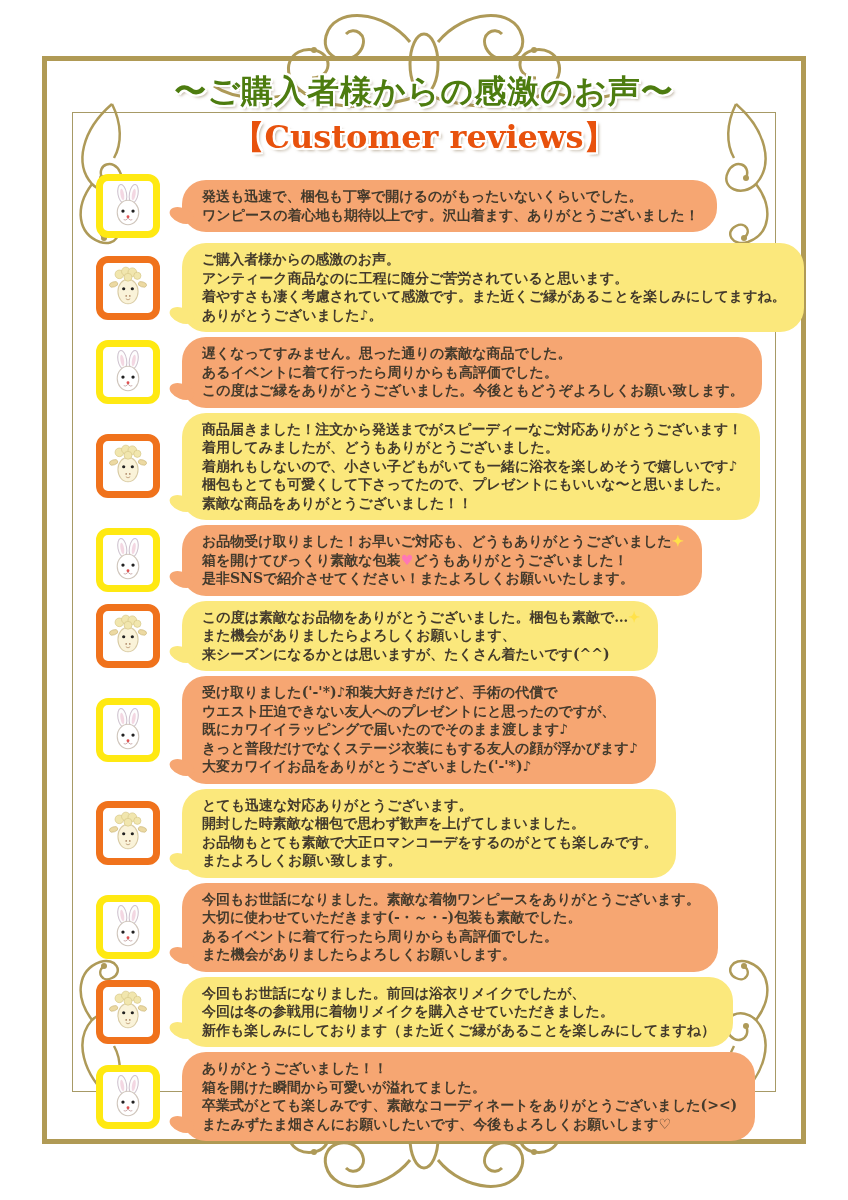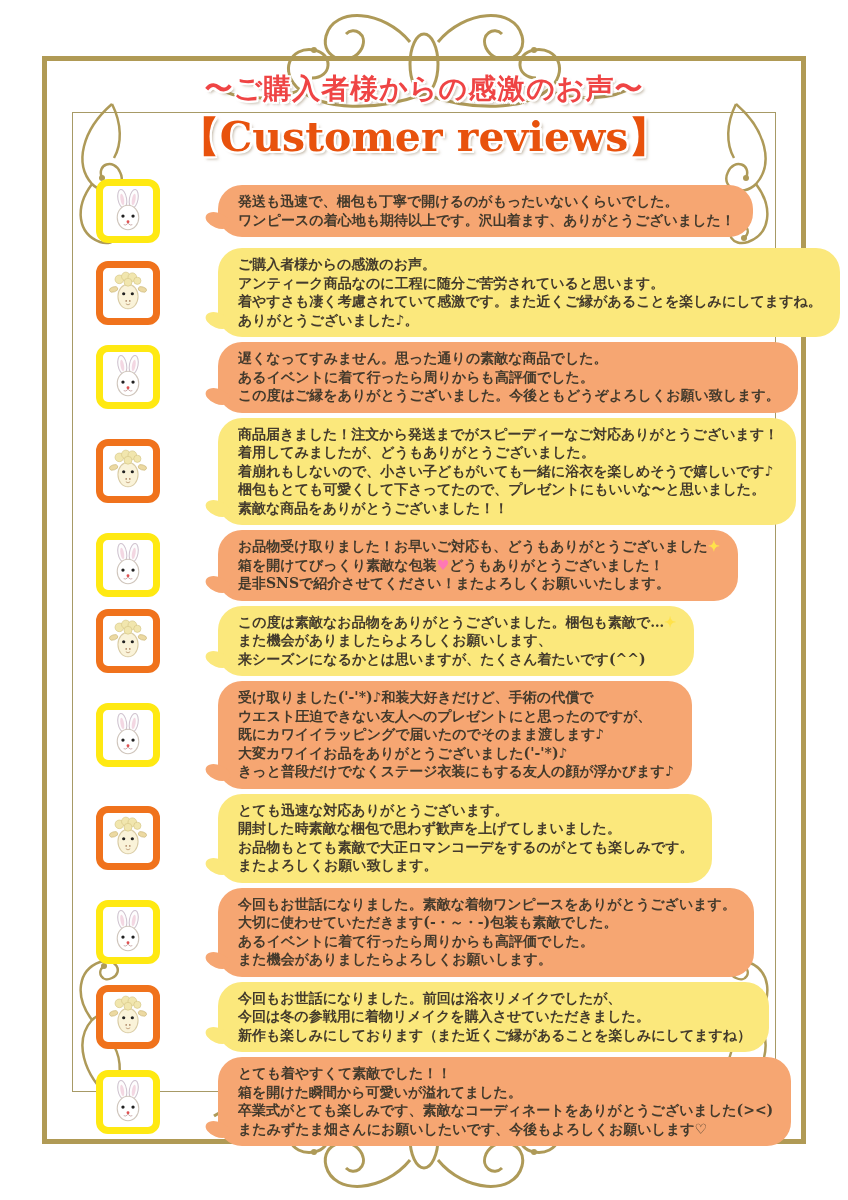--- a/index.html
+++ b/index.html
@@ -19,33 +19,33 @@
   .orn{position:absolute;z-index:1;}
   .orn-top{left:204px;top:2px;}
   .orn-bottom{left:204px;bottom:0px;}
   .orn-tl{left:52px;top:100px;}
   .orn-tr{right:52px;top:100px;transform:scaleX(-1);}
   .orn-bl{left:52px;bottom:96px;transform:scaleY(-1);}
   .orn-br{right:52px;bottom:96px;transform:scale(-1,-1);}
   
   .content{position:absolute;inset:0;z-index:2;padding-top:70px;}
   .title-jp{
-    text-align:center;font-size:28px;font-weight:bold;color:#ef4444;letter-spacing:1px;
+    text-align:center;font-size:32px;font-weight:bold;color:#4d7c0f;letter-spacing:1px;
     text-shadow:-2px -2px 0 #fff,2px -2px 0 #fff,-2px 2px 0 #fff,2px 2px 0 #fff,
       0 -2px 0 #fff,0 2px 0 #fff,-2px 0 0 #fff,2px 0 0 #fff,3px 3px 3px rgba(140,120,90,.55);
   }
   .title-en{
-    text-align:center;font-size:41px;font-weight:bold;color:#e8520d;margin-top:2px;
+    text-align:center;font-size:32px;font-weight:bold;color:#e8520d;margin-top:2px;
     text-shadow:-2px -2px 0 #fff,2px -2px 0 #fff,-2px 2px 0 #fff,2px 2px 0 #fff,
       0 -2px 0 #fff,0 2px 0 #fff,-2px 0 0 #fff,2px 0 0 #fff,3px 3px 3px rgba(140,120,90,.55);
   }
   .reviews{
     margin:14px 62px 0 96px;display:flex;flex-direction:column;gap:5px;
   }
-  .row{display:flex;align-items:center;gap:36px;}
+  .row{display:flex;align-items:center;}
   .avatar{
     flex:0 0 auto;width:50px;height:50px;background:#fff;border-radius:12px;
     margin-right:22px;display:flex;align-items:center;justify-content:center;
   }
   .avatar.rabbit{border:7px solid #ffe912;}
   .avatar.sheep{border:7px solid #f0721c;}
   .bubble{
     position:relative;border-radius:24px;padding:7px 18px 8px 20px;width:fit-content;
   }
   .bubble::before{
@@ -286,22 +286,22 @@
           <circle cx="32" cy="47" r="2" fill="#e05252"></circle>
           <path d="M32,49 q-3,4 -6,2 M32,49 q3,4 6,2" fill="none" stroke="#c9a8a8" stroke-width="1.3"></path>
         </g>
       </svg>
 
     </div>
     <div class="bubble orange">
           <div class="line">受け取りました('-'*)♪和装大好きだけど、手術の代償で</div>
           <div class="line">ウエスト圧迫できない友人へのプレゼントにと思ったのですが、</div>
           <div class="line">既にカワイイラッピングで届いたのでそのまま渡します♪</div>
+          <div class="line">きっと普段だけでなくステージ衣装にもする友人の顔が浮かびます♪</div>
           <div class="line">大変カワイイお品をありがとうございました('-'*)♪</div>
-          <div class="line">きっと普段だけでなくステージ衣装にもする友人の顔が浮かびます♪</div>
         </div>
   </div>
 
   <div class="row">
     <div class="avatar sheep">
 
       <svg class="animal sheep-svg" width="46" height="46" viewBox="0 0 64 64">
         <g>
           <circle cx="20" cy="13" r="6" fill="#f1e6ae" stroke="#d8c98a"></circle>
           <circle cx="29" cy="9" r="6" fill="#f1e6ae" stroke="#d8c98a"></circle>
@@ -391,20 +391,20 @@
           <ellipse cx="32" cy="41" rx="15" ry="17" fill="#ffffff" stroke="#cfc5bb" stroke-width="1.5"></ellipse>
           <circle cx="25" cy="39" r="2.3" fill="#222222"></circle>
           <circle cx="39" cy="39" r="2.3" fill="#222222"></circle>
           <circle cx="32" cy="47" r="2" fill="#e05252"></circle>
           <path d="M32,49 q-3,4 -6,2 M32,49 q3,4 6,2" fill="none" stroke="#c9a8a8" stroke-width="1.3"></path>
         </g>
       </svg>
 
     </div>
     <div class="bubble orange">
-          <div class="line">とても着やすくて素敵でした！！</div>
+          <div class="line">ありがとうございました！！</div>
           <div class="line">箱を開けた瞬間から可愛いが溢れてました。</div>
           <div class="line">卒業式がとても楽しみです、素敵なコーディネートをありがとうございました(&gt;&lt;)</div>
           <div class="line">またみずたま畑さんにお願いしたいです、今後もよろしくお願いします♡</div>
         </div>
   </div>
 </div>
 </div>
 
 </body></html>

